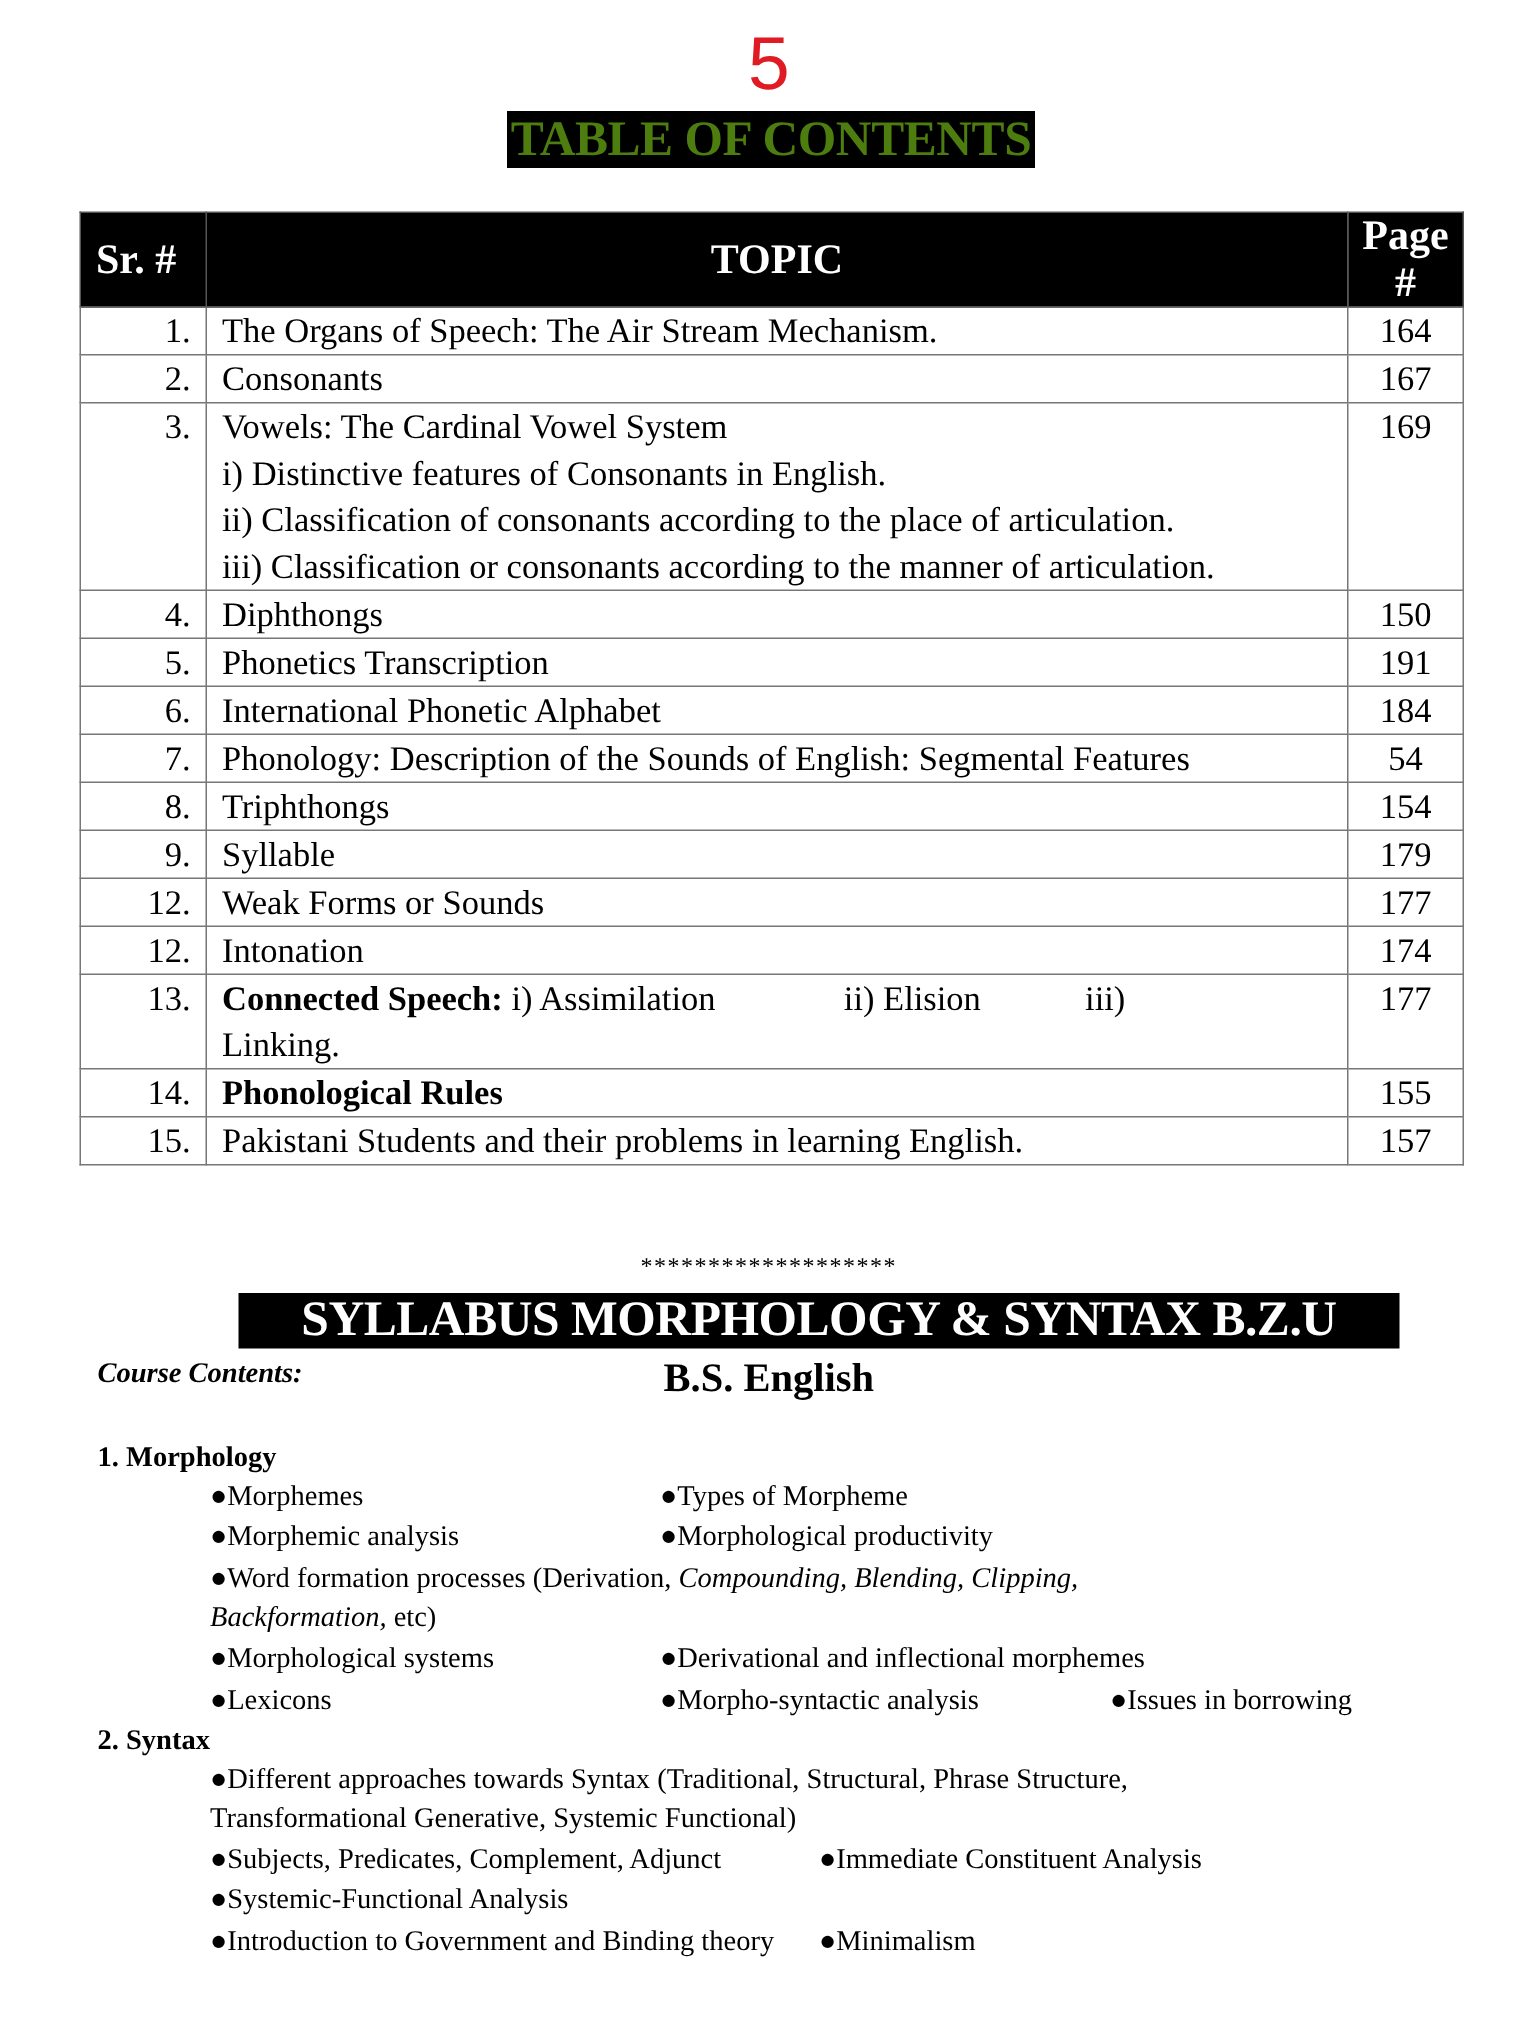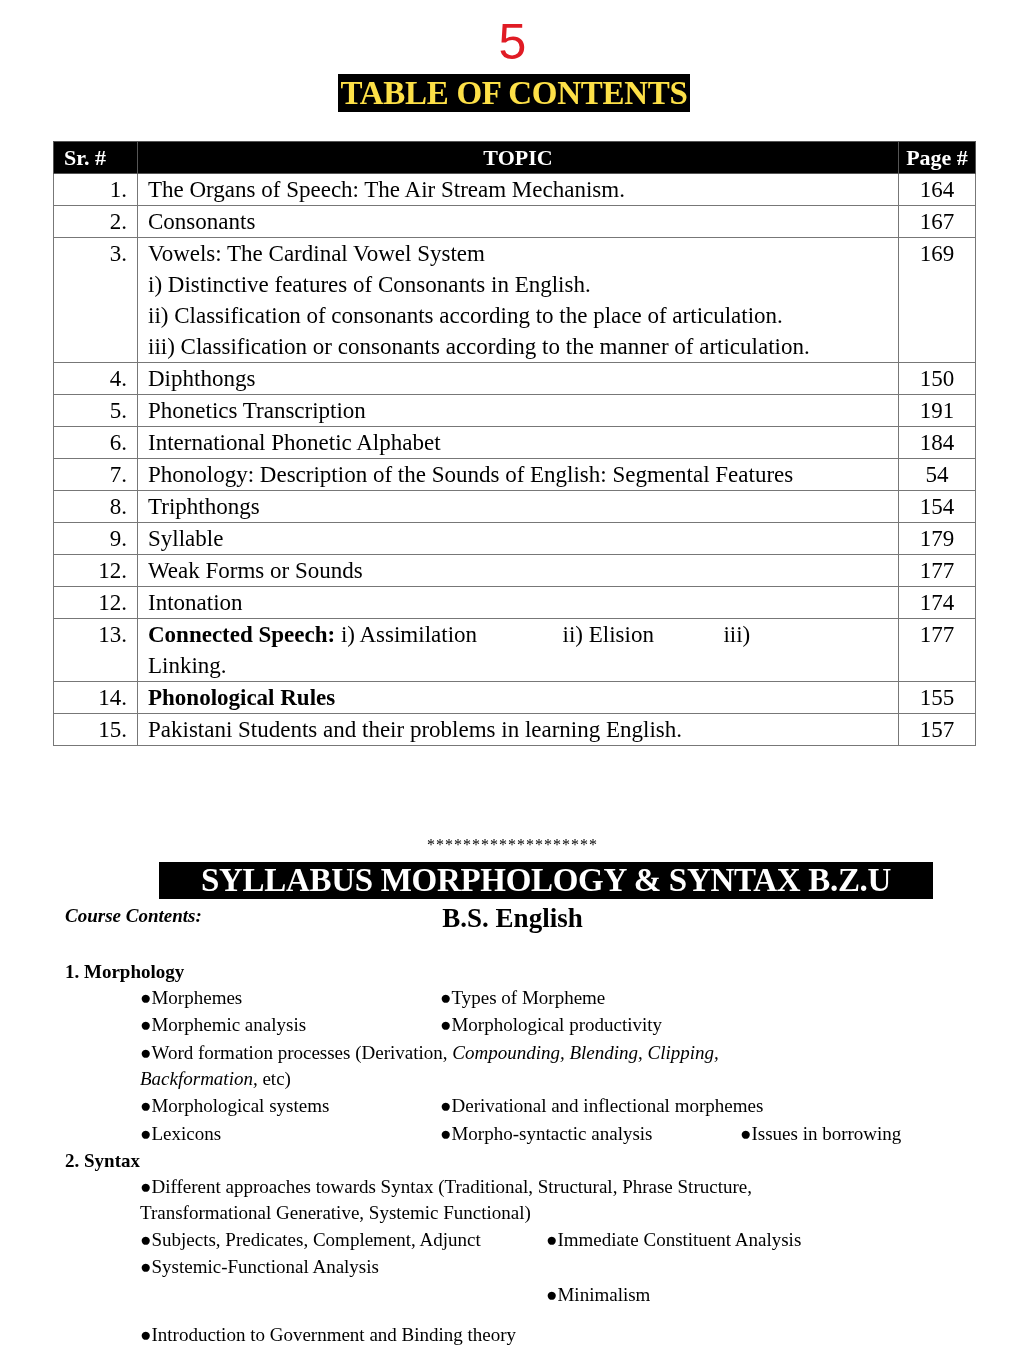--- a/index.html
+++ b/index.html
@@ -7,29 +7,29 @@
       width: 1025px; height: 1356px; position: relative; overflow: hidden;
       font-family: "Liberation Serif", "DejaVu Serif", serif; color: #000;
     }
     .page-num {
       position: absolute; top: 14px; left: 0; width: 1025px; text-align: center;
       font-family: "Liberation Sans", "DejaVu Sans", sans-serif;
       font-size: 50px; line-height: 56px; color: #e01b24;
     }
     .title-bar {
       position: absolute; left: 338px; top: 74px; width: 352px; height: 38px;
-      background: #000; color: #fde047; font-weight: bold; font-size: 33px;
+      background: #000; color: #4d7c0f; font-weight: bold; font-size: 33px;
       line-height: 38px; text-align: center; white-space: nowrap; letter-spacing: -0.3px;
     }
     table.toc {
       position: absolute; left: 53px; top: 141px; width: 923px;
       border-collapse: collapse; font-size: 23px;
     }
     table.toc th {
-      background: #000; color: #fff; font-weight: bold; font-size: 22px;
+      background: #000; color: #fff; font-weight: bold; font-size: 28px;
       height: 31px; padding: 0 6px; border: 1px solid #555; line-height: 31px;
     }
     table.toc th.sr { text-align: left; padding-left: 10px; }
     table.toc td {
       border: 1.5px solid #777; vertical-align: top; line-height: 31px;
       padding: 0 10px;
     }
     table.toc td.num { text-align: right; width: 63px; padding-right: 10px; }
     table.toc td.topic { text-align: left; }
     table.toc td.pg { text-align: center; width: 76px; padding: 0; }
@@ -188,14 +188,14 @@
 <div class="line hdr" style="top:1149px;">2. Syntax</div>
 
 <div class="line c1" style="top:1175px;">●Different approaches towards Syntax (Traditional, Structural, Phrase Structure,</div>
 <div class="line c1" style="top:1201px;">Transformational Generative, Systemic Functional)</div>
 
 <div class="line c1" style="top:1228px;">●Subjects, Predicates, Complement, Adjunct</div>
 <div class="line c2b" style="top:1228px;">●Immediate Constituent Analysis</div>
 
 <div class="line c1" style="top:1255px;">●Systemic-Functional Analysis</div>
 
-<div class="line c1" style="top:1283px;margin-top:40px;">●Introduction to Government and Binding theory</div>
+<div class="line c1" style="top:1283px;">●Introduction to Government and Binding theory</div>
 <div class="line c2b" style="top:1283px;">●Minimalism</div>
 
 </body></html>

